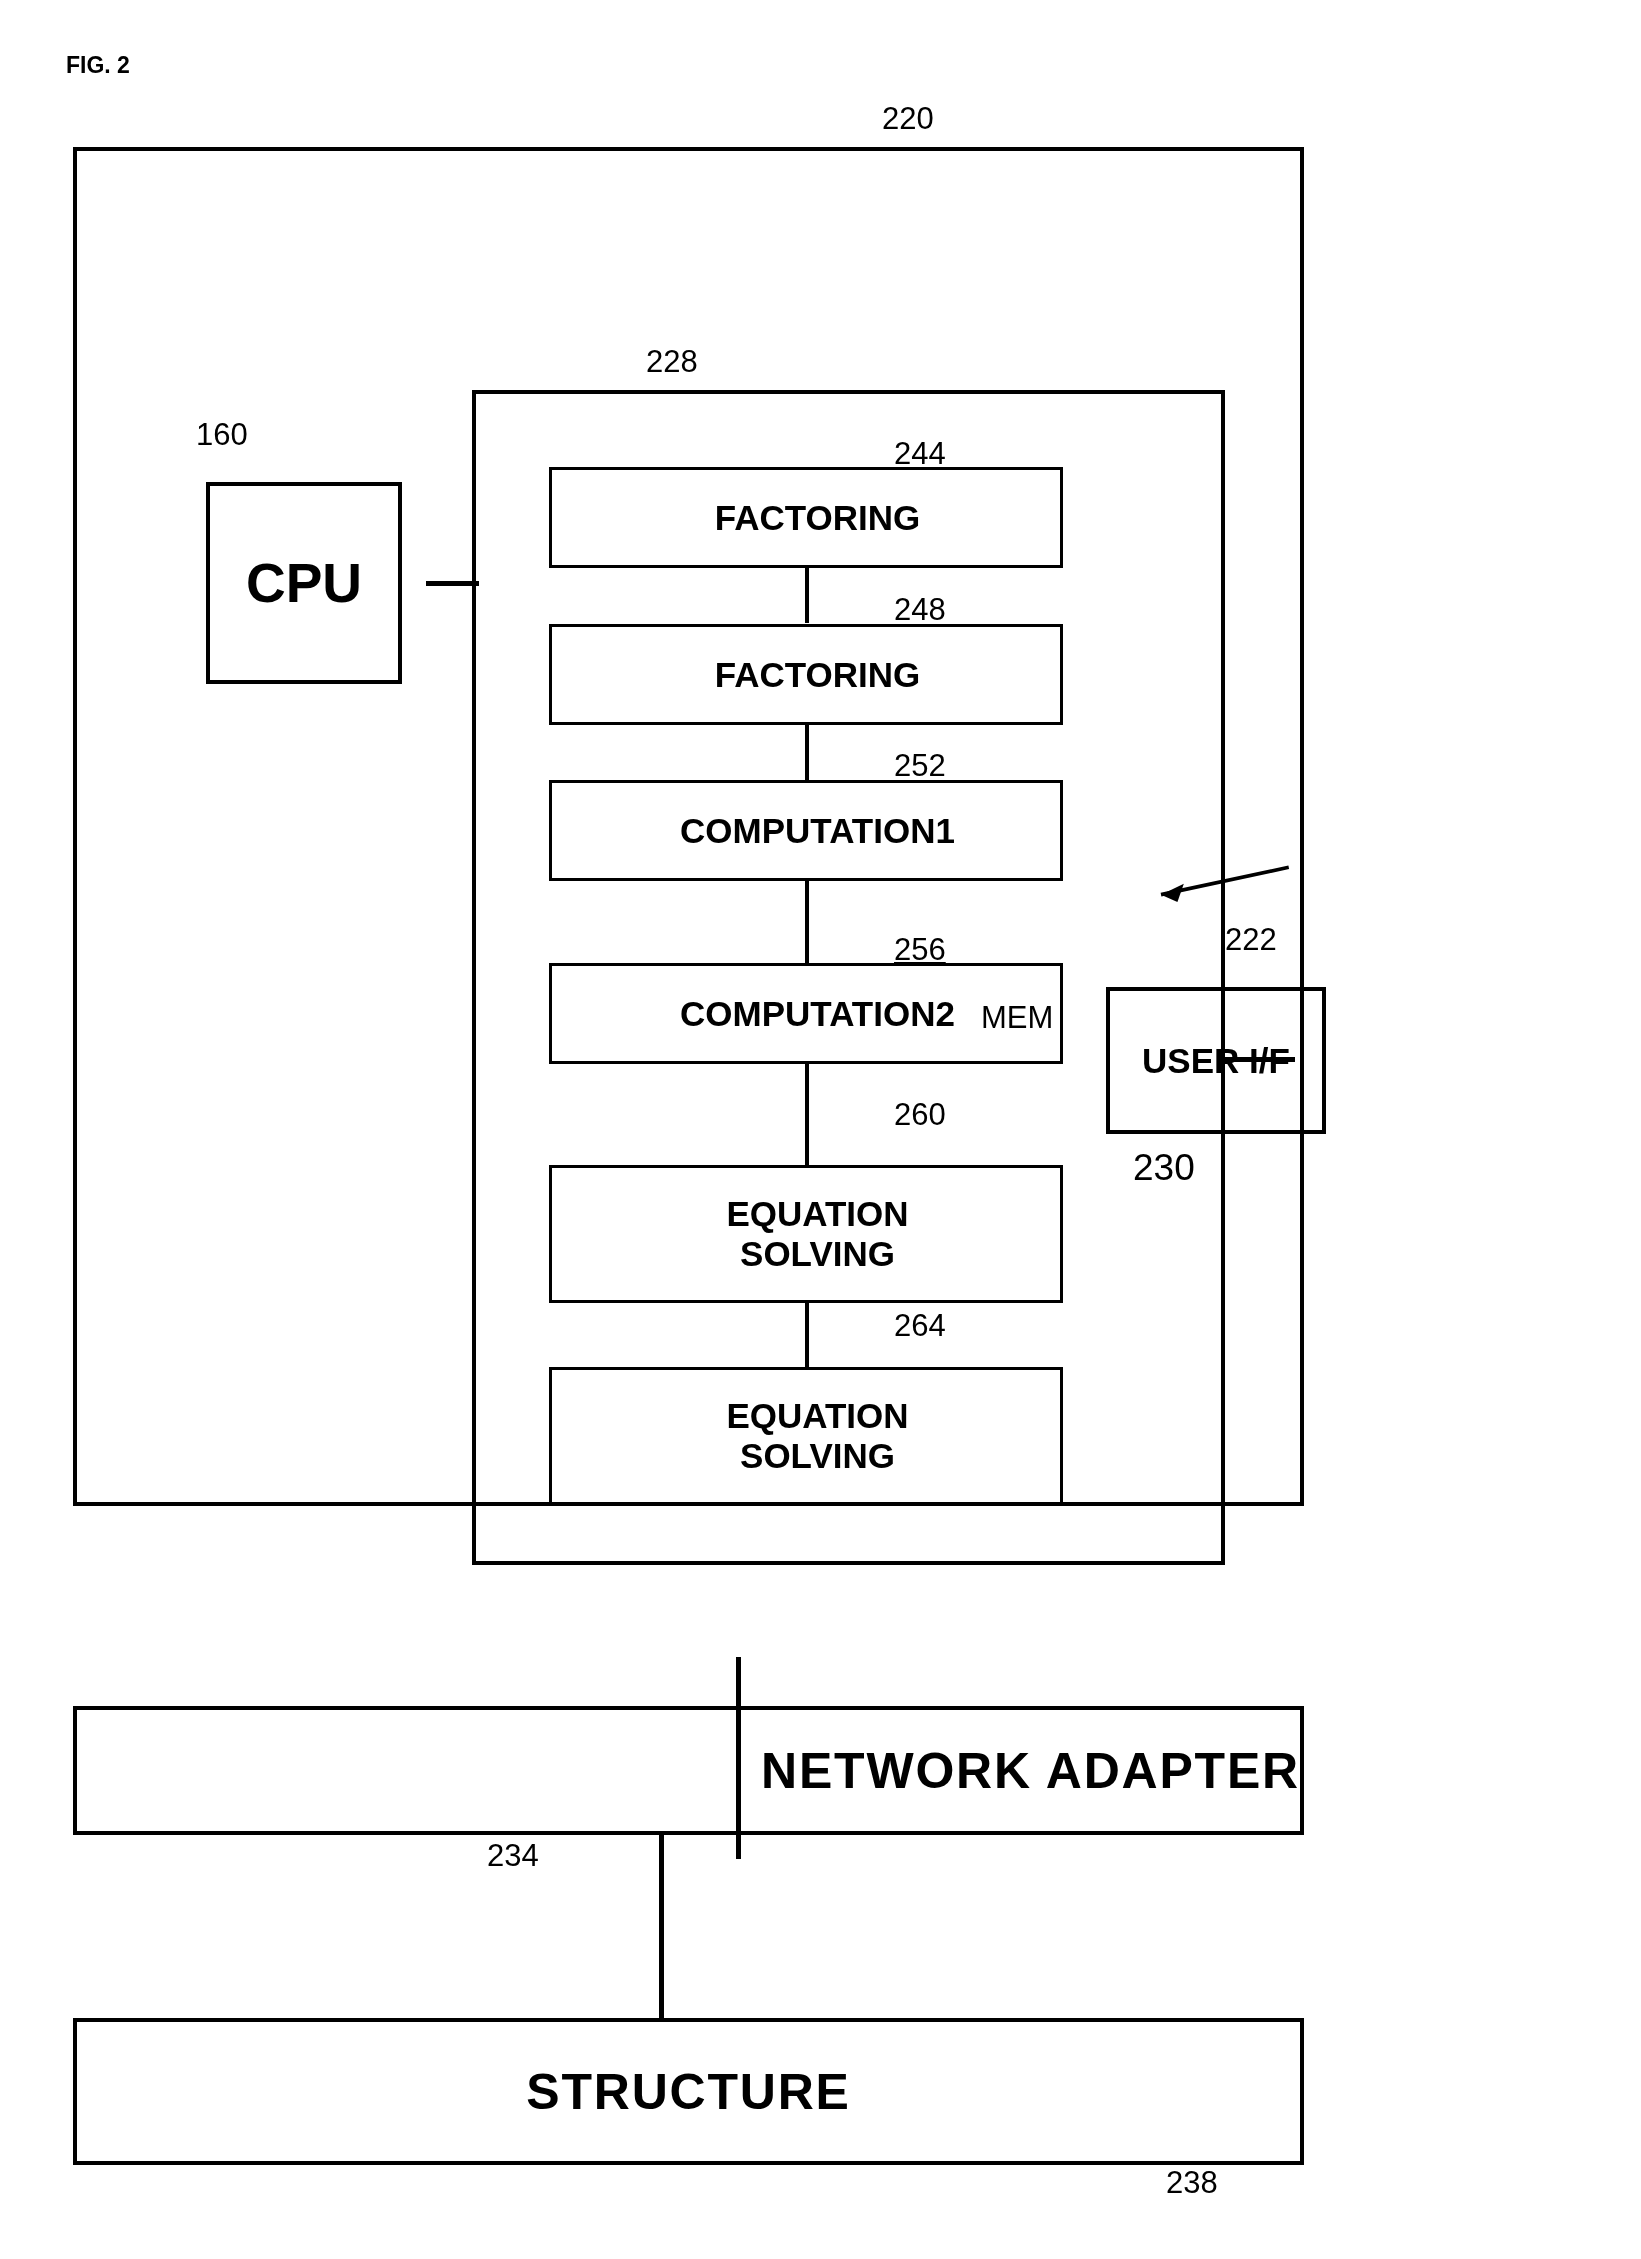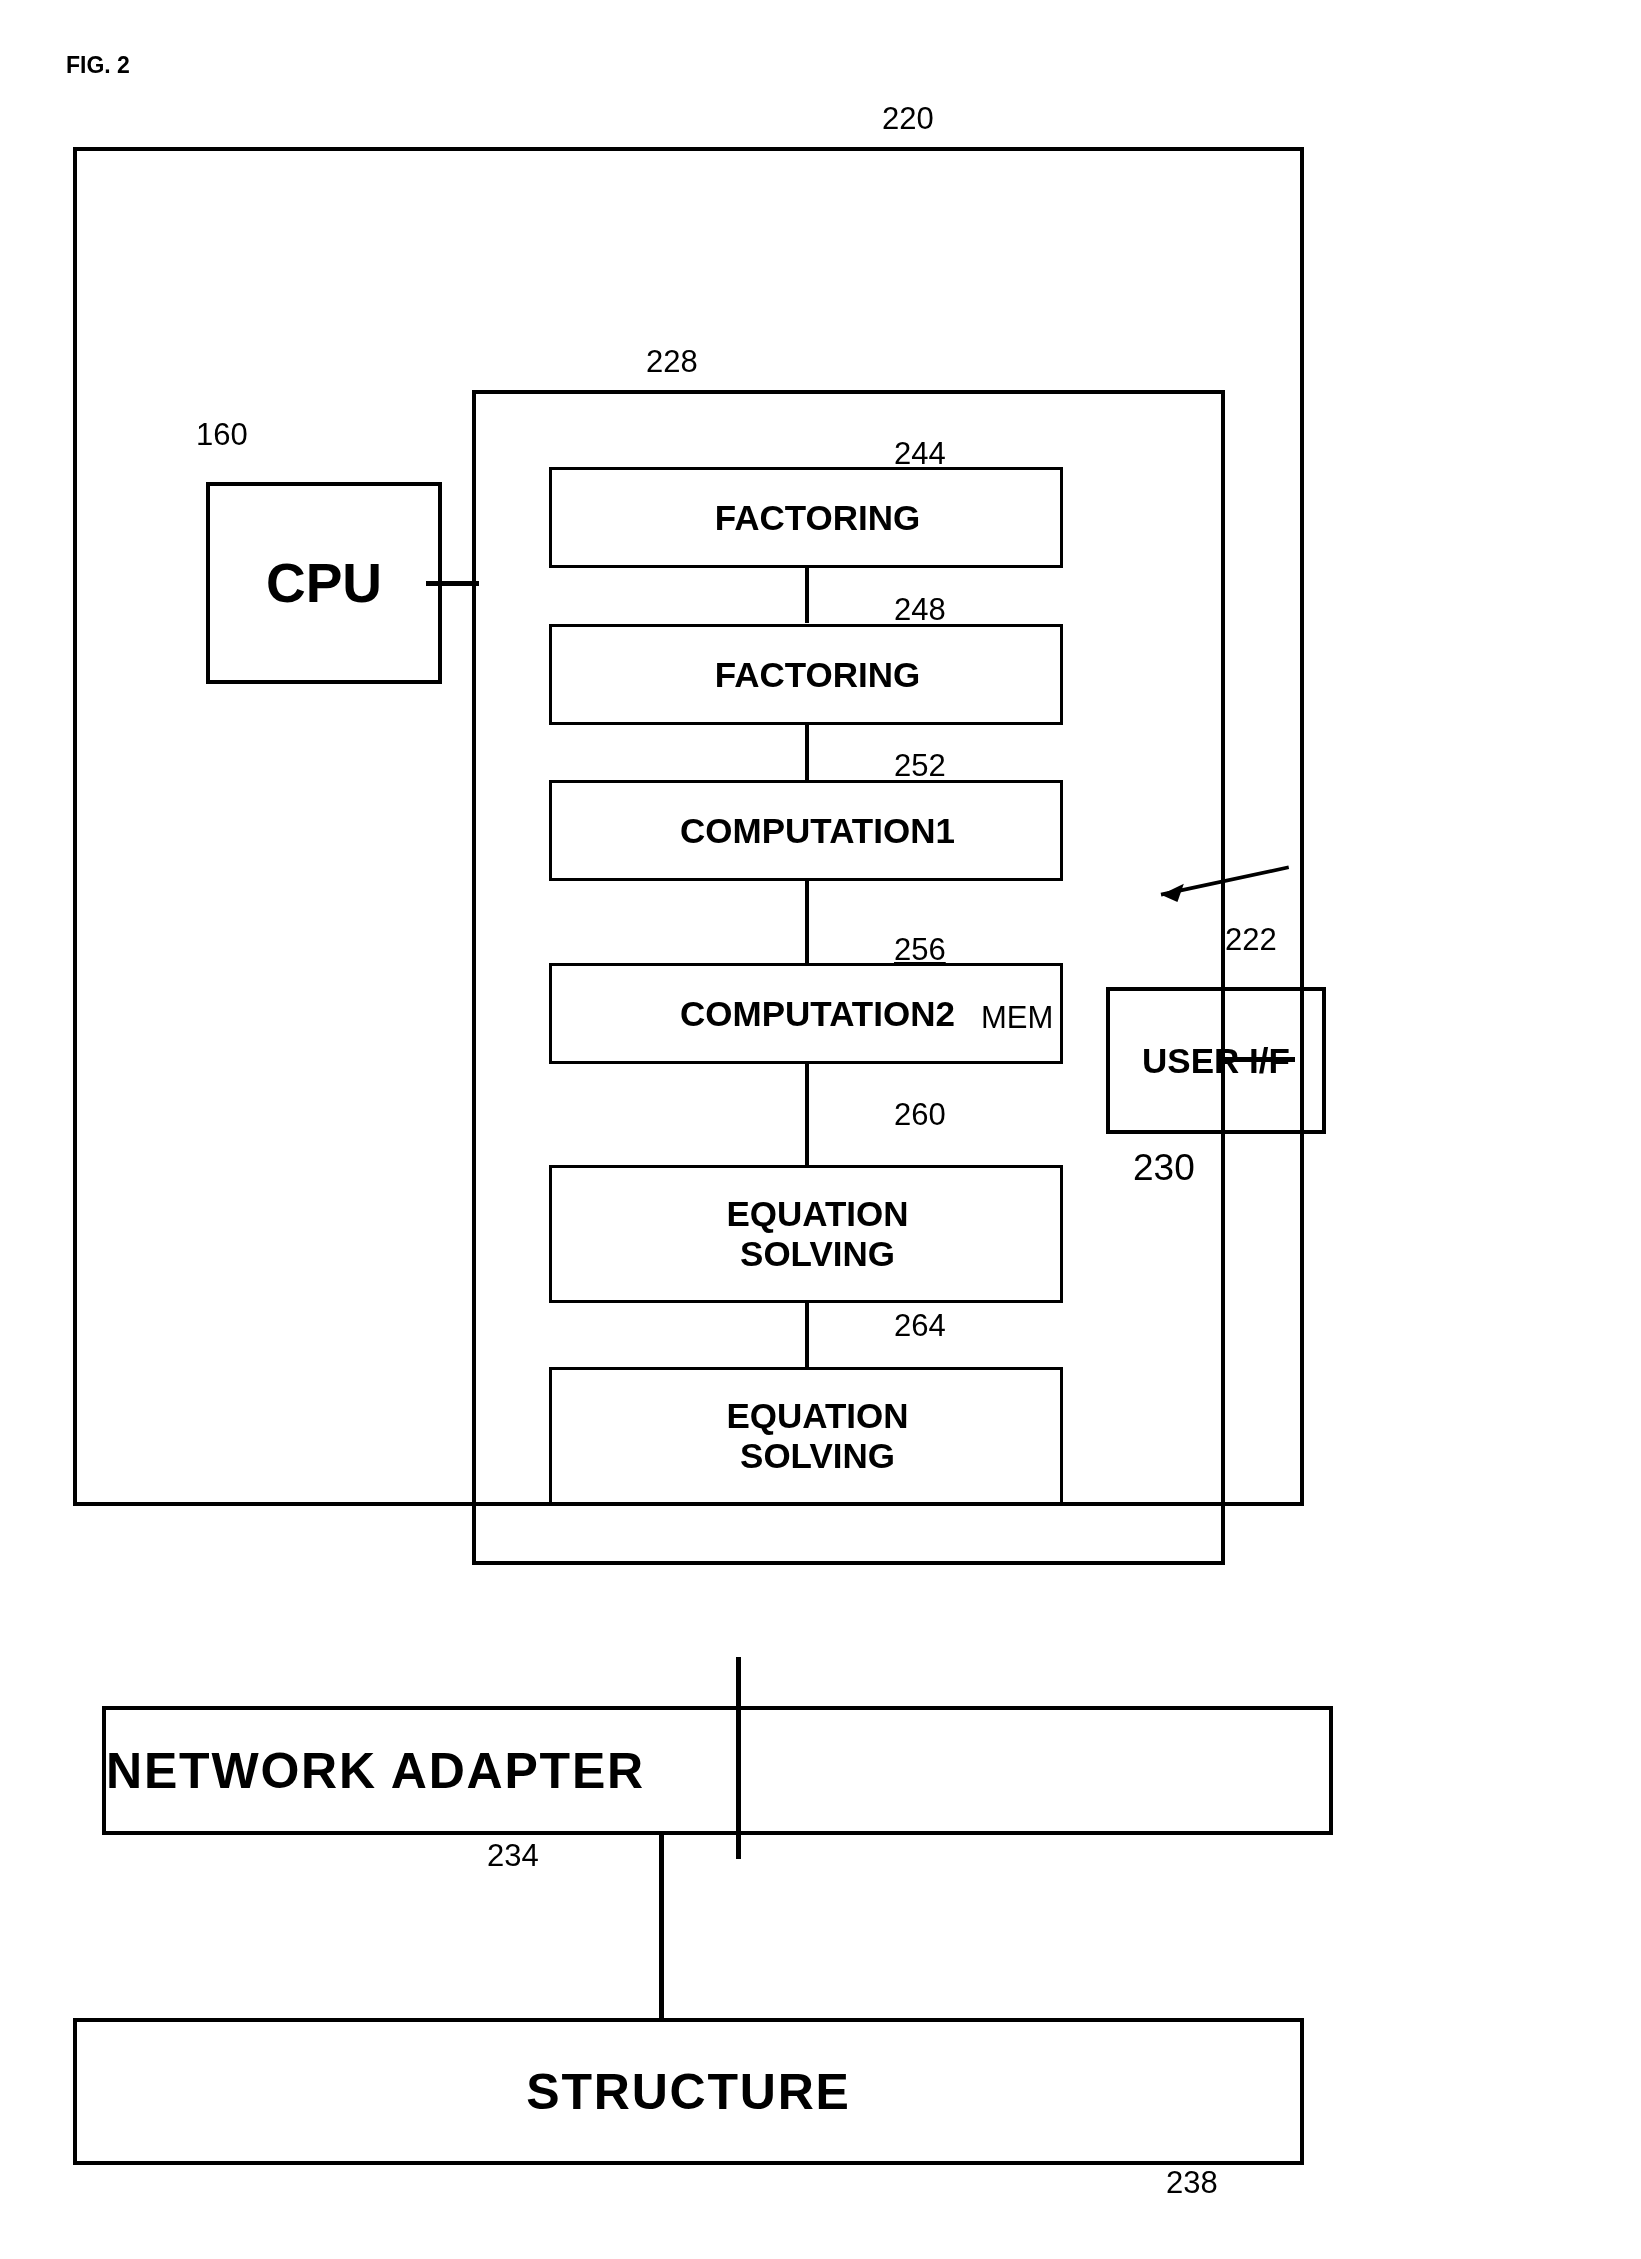--- a/index.html
+++ b/index.html
@@ -37,21 +37,21 @@
       top: 101px;
       left: 882px;
       font-size: 31px;
     }
 
     
     .cpu-box {
       position: absolute;
       top: 331px;
       left: 129px;
-      width: 236px;
+      width: 196px;
       height: 202px;
       border: 4.6px solid #000;
       display: flex;
       align-items: center;
       justify-content: center;
     }
     .cpu-label {
       font-size: 55px;
       font-weight: bold;
     }
@@ -228,22 +228,21 @@
     
     .network-box {
       position: absolute;
       top: 1706px;
       left: 73px;
       width: 1231px;
       height: 129px;
       border: 4.6px solid #000;
       display: flex;
       align-items: center;
-      justify-content: flex-start;
-      margin-left: 29px;
+      justify-content: flex-end;
     }
     .network-label {
       font-size: 50px;
       font-weight: bold;
       letter-spacing: 1.8px;
     }
     .label-234 {
       position: absolute;
       top: 1838px;
       left: 487px;

